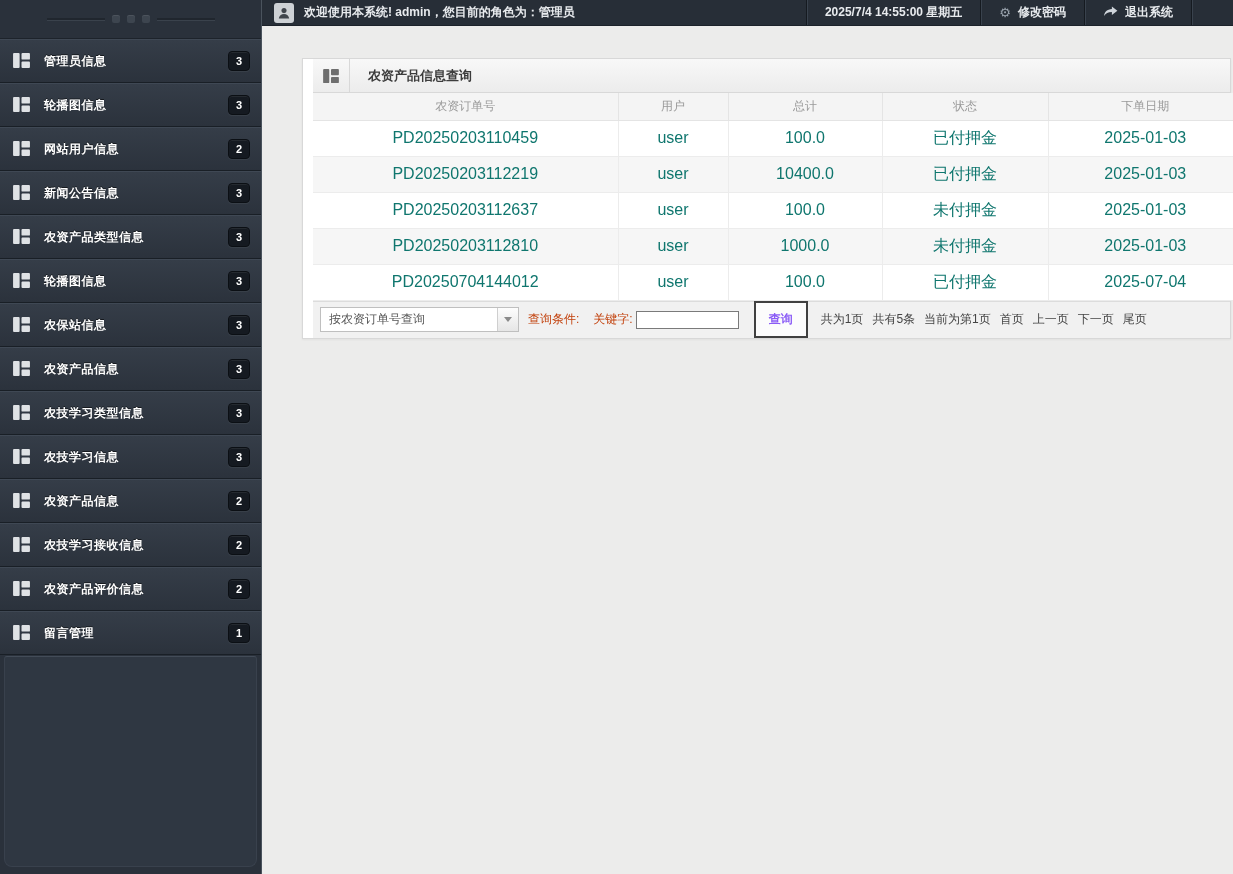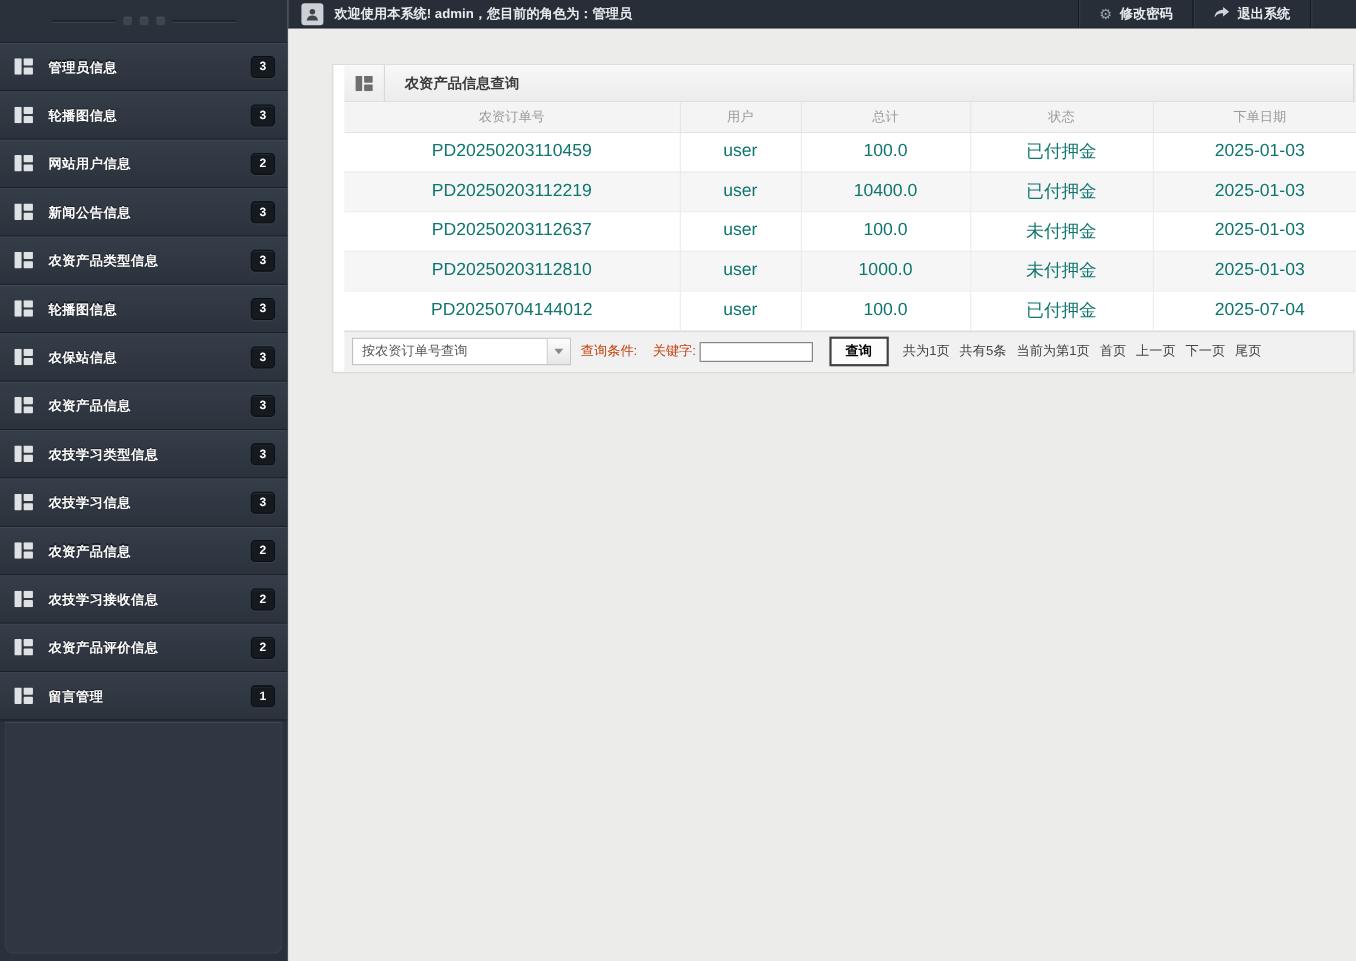--- a/index.html
+++ b/index.html
@@ -54,21 +54,21 @@
 
   .panel-footer { height:37px; background:#f1f1f1; border-top:1px solid #dcdcdc; display:flex; align-items:center; padding:0 7px; color:#333; }
   .select-box { width:199px; height:25px; background:#fff; border:1px solid #bfbfbf; display:flex; align-items:stretch; margin-right:9px; cursor:pointer; }
   .select-text { flex:1; line-height:23px; padding:0 8px; color:#555; white-space:nowrap; overflow:hidden; }
   .select-arrow { width:21px; border-left:1px solid #cfcfcf; background:linear-gradient(#fdfdfd,#e6e6e6); display:flex; align-items:center; justify-content:center; }
   .select-arrow i { width:0; height:0; border-left:4px solid transparent; border-right:4px solid transparent; border-top:5px solid #8a8a8a; }
   .lbl { color:#c2410c; }
   .lbl.cond { margin-right:14px; }
   .lbl.kw { margin-right:3px; }
   .kw-input { width:103px; height:18px; border:1px solid #7a7a7a; font-size:12px; padding:0 3px; background:#fff; }
-  .search-btn { margin-left:15px; height:27px; padding:0 13px; background:#fcfcfc; border:2px solid #404040; color:#000000; font-weight:bold; font-size:12px; cursor:pointer; font-family:inherit; }
+  .search-btn { margin-left:15px; height:37px; padding:0 13px; background:#fcfcfc; border:2px solid #404040; color:#8b5cf6; font-weight:bold; font-size:12px; cursor:pointer; font-family:inherit; }
   .pagination { margin-left:13px; display:flex; gap:9px; color:#444; white-space:nowrap; }
   .pg-link { cursor:pointer; color:#444; text-decoration:none; }
 </style>
 </head>
 <body>
 
 <div class="app">
 
   <aside class="sidebar">
     <div class="sidebar-header">
@@ -242,20 +242,23 @@
       <div class="topbar-left">
         <span class="avatar">
           <svg width="14" height="14" viewBox="0 0 20 20">
               <circle cx="10" cy="6.6" r="3.6"></circle>
               <path d="M2.6 18c.4-4.2 3.4-6.6 7.4-6.6s7 2.4 7.4 6.6z"></path>
             </svg>
         </span>
         <span class="welcome">欢迎使用本系统! admin，您目前的角色为：管理员</span>
       </div>
       <div class="topbar-right">
+        <div class="topbar-section">
+          <span>2025/7/4 14:55:00 星期五</span>
+        </div>
         <div class="topbar-section clickable">
           <span class="gear">⚙</span>
           <span>修改密码</span>
         </div>
         <div class="topbar-section clickable">
           <span class="logout-ic">
             <svg width="15" height="11" viewBox="0 0 16 12">
                 <path d="M9.5 0.5l6 4.7-6 4.7V6.6C5.4 6.6 2.7 8 1 10.8c.4-4.4 3.2-7.3 8.5-7.6z"></path>
               </svg>
           </span>

